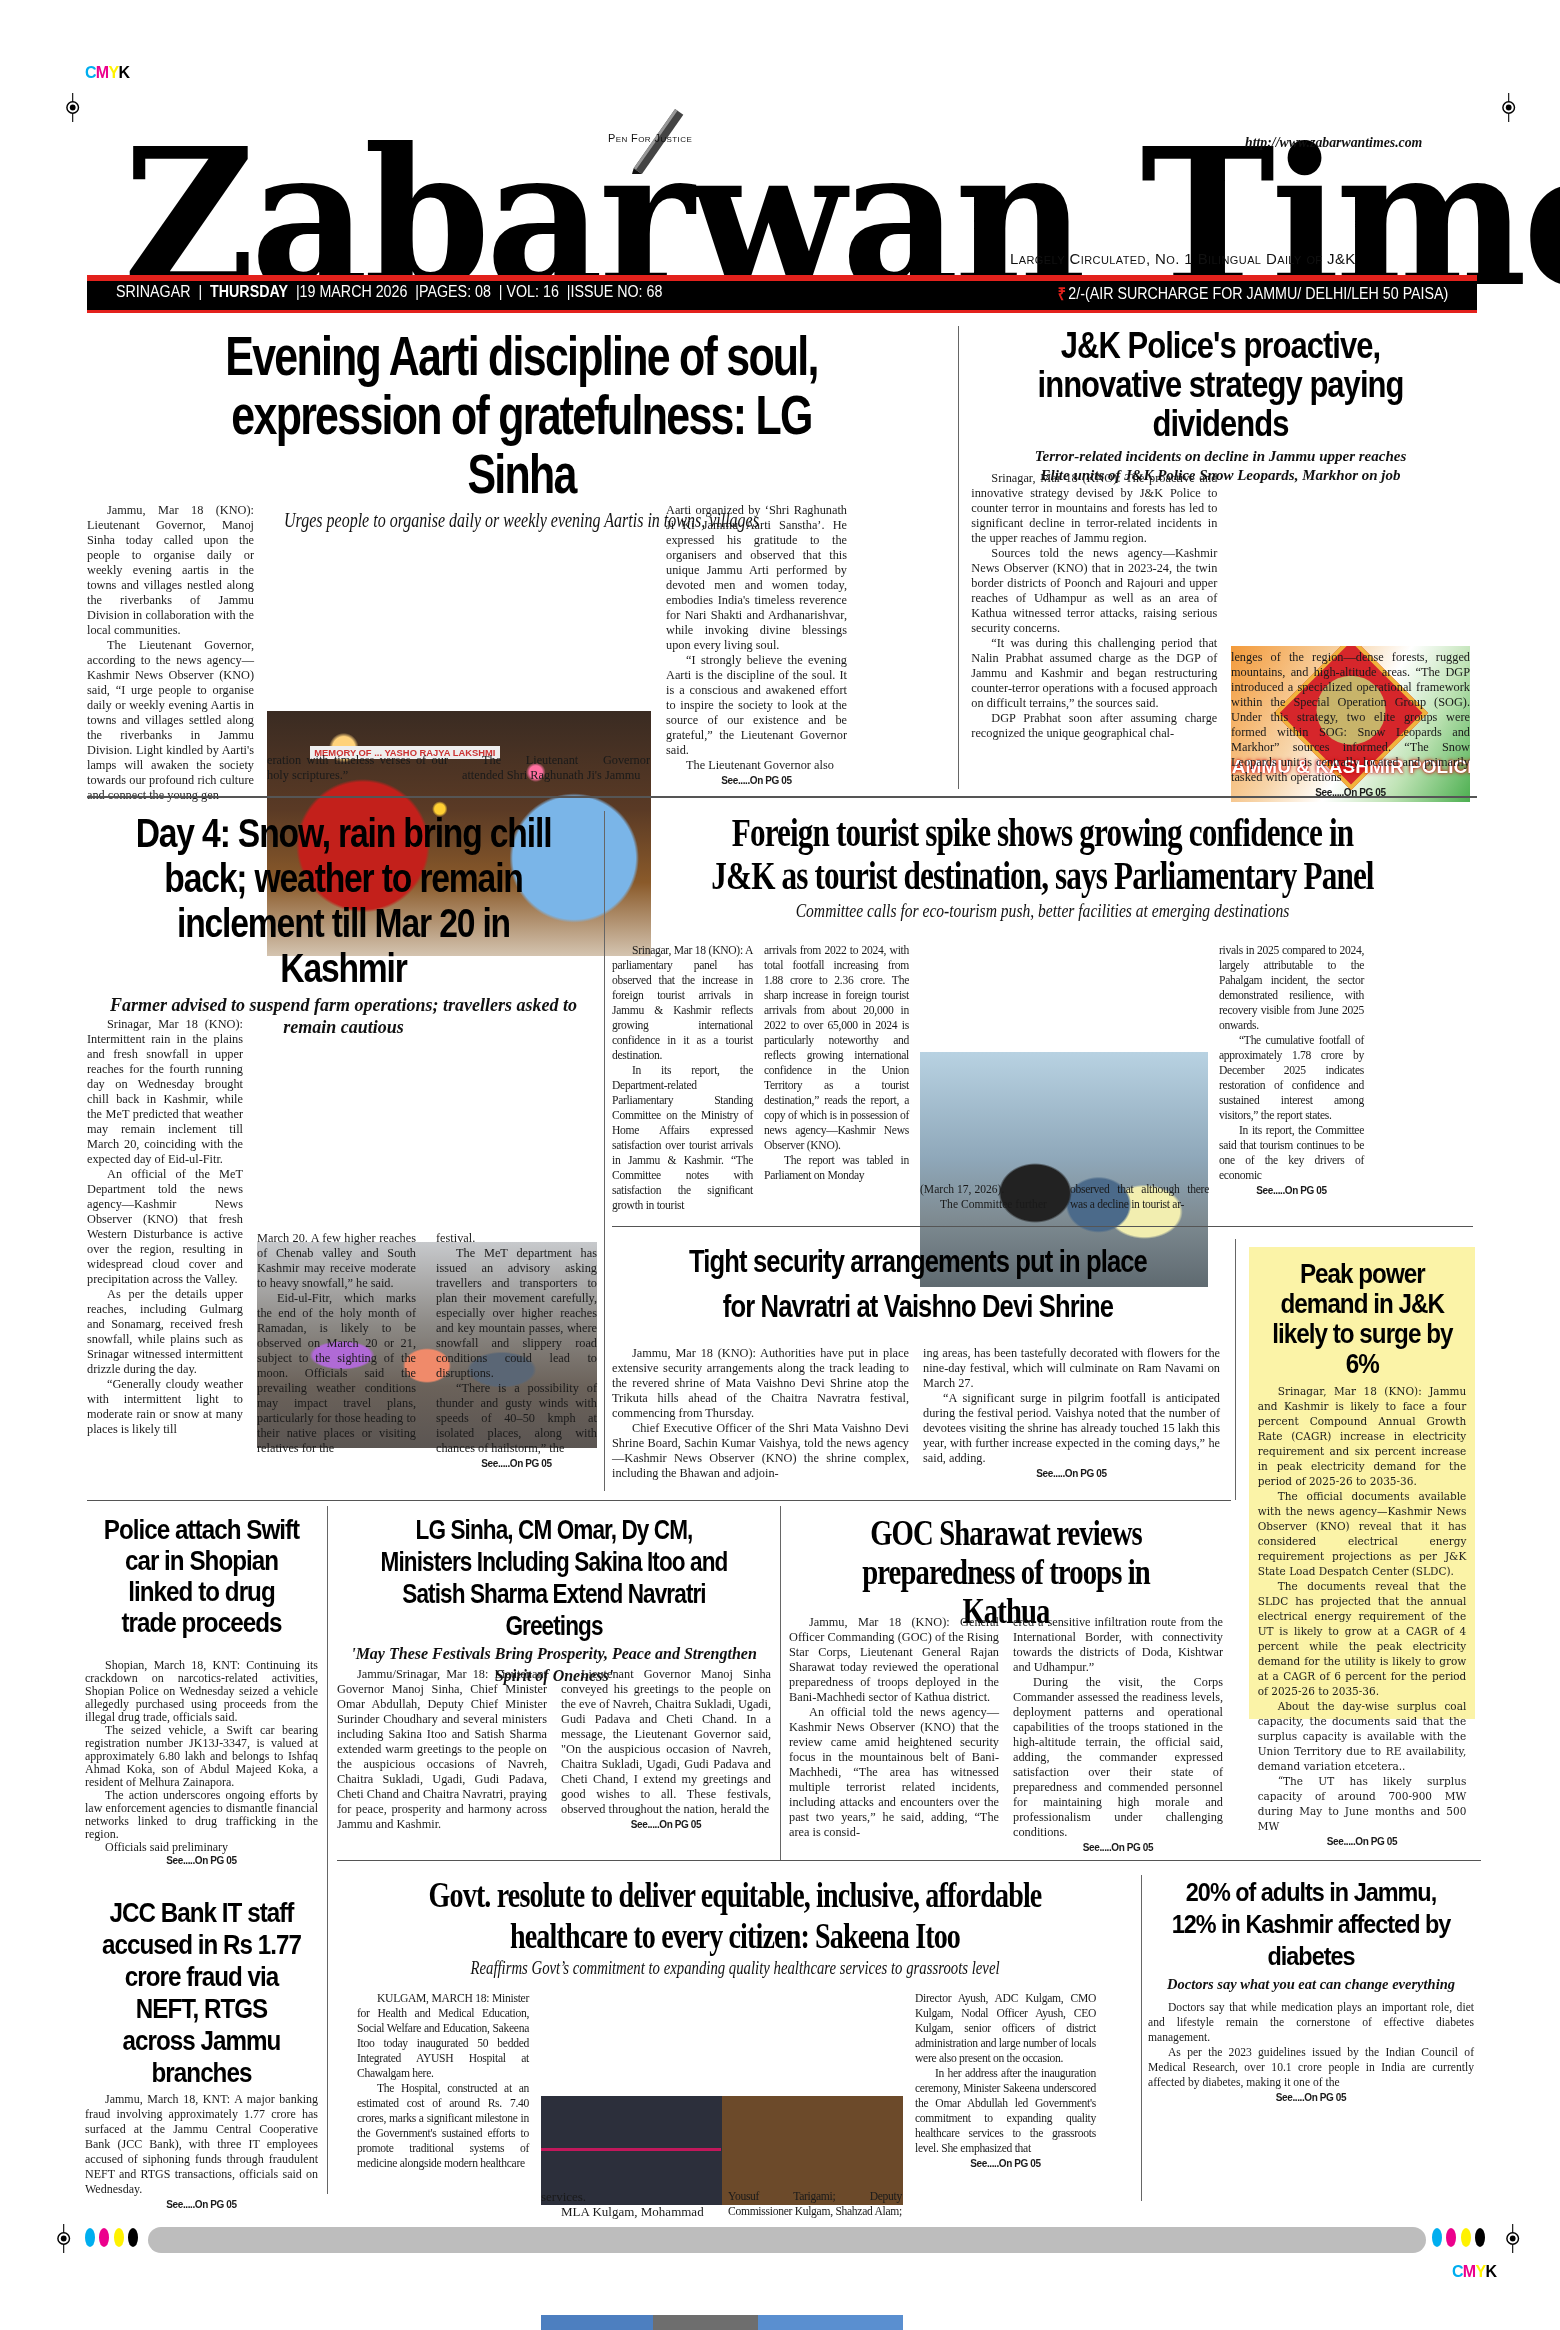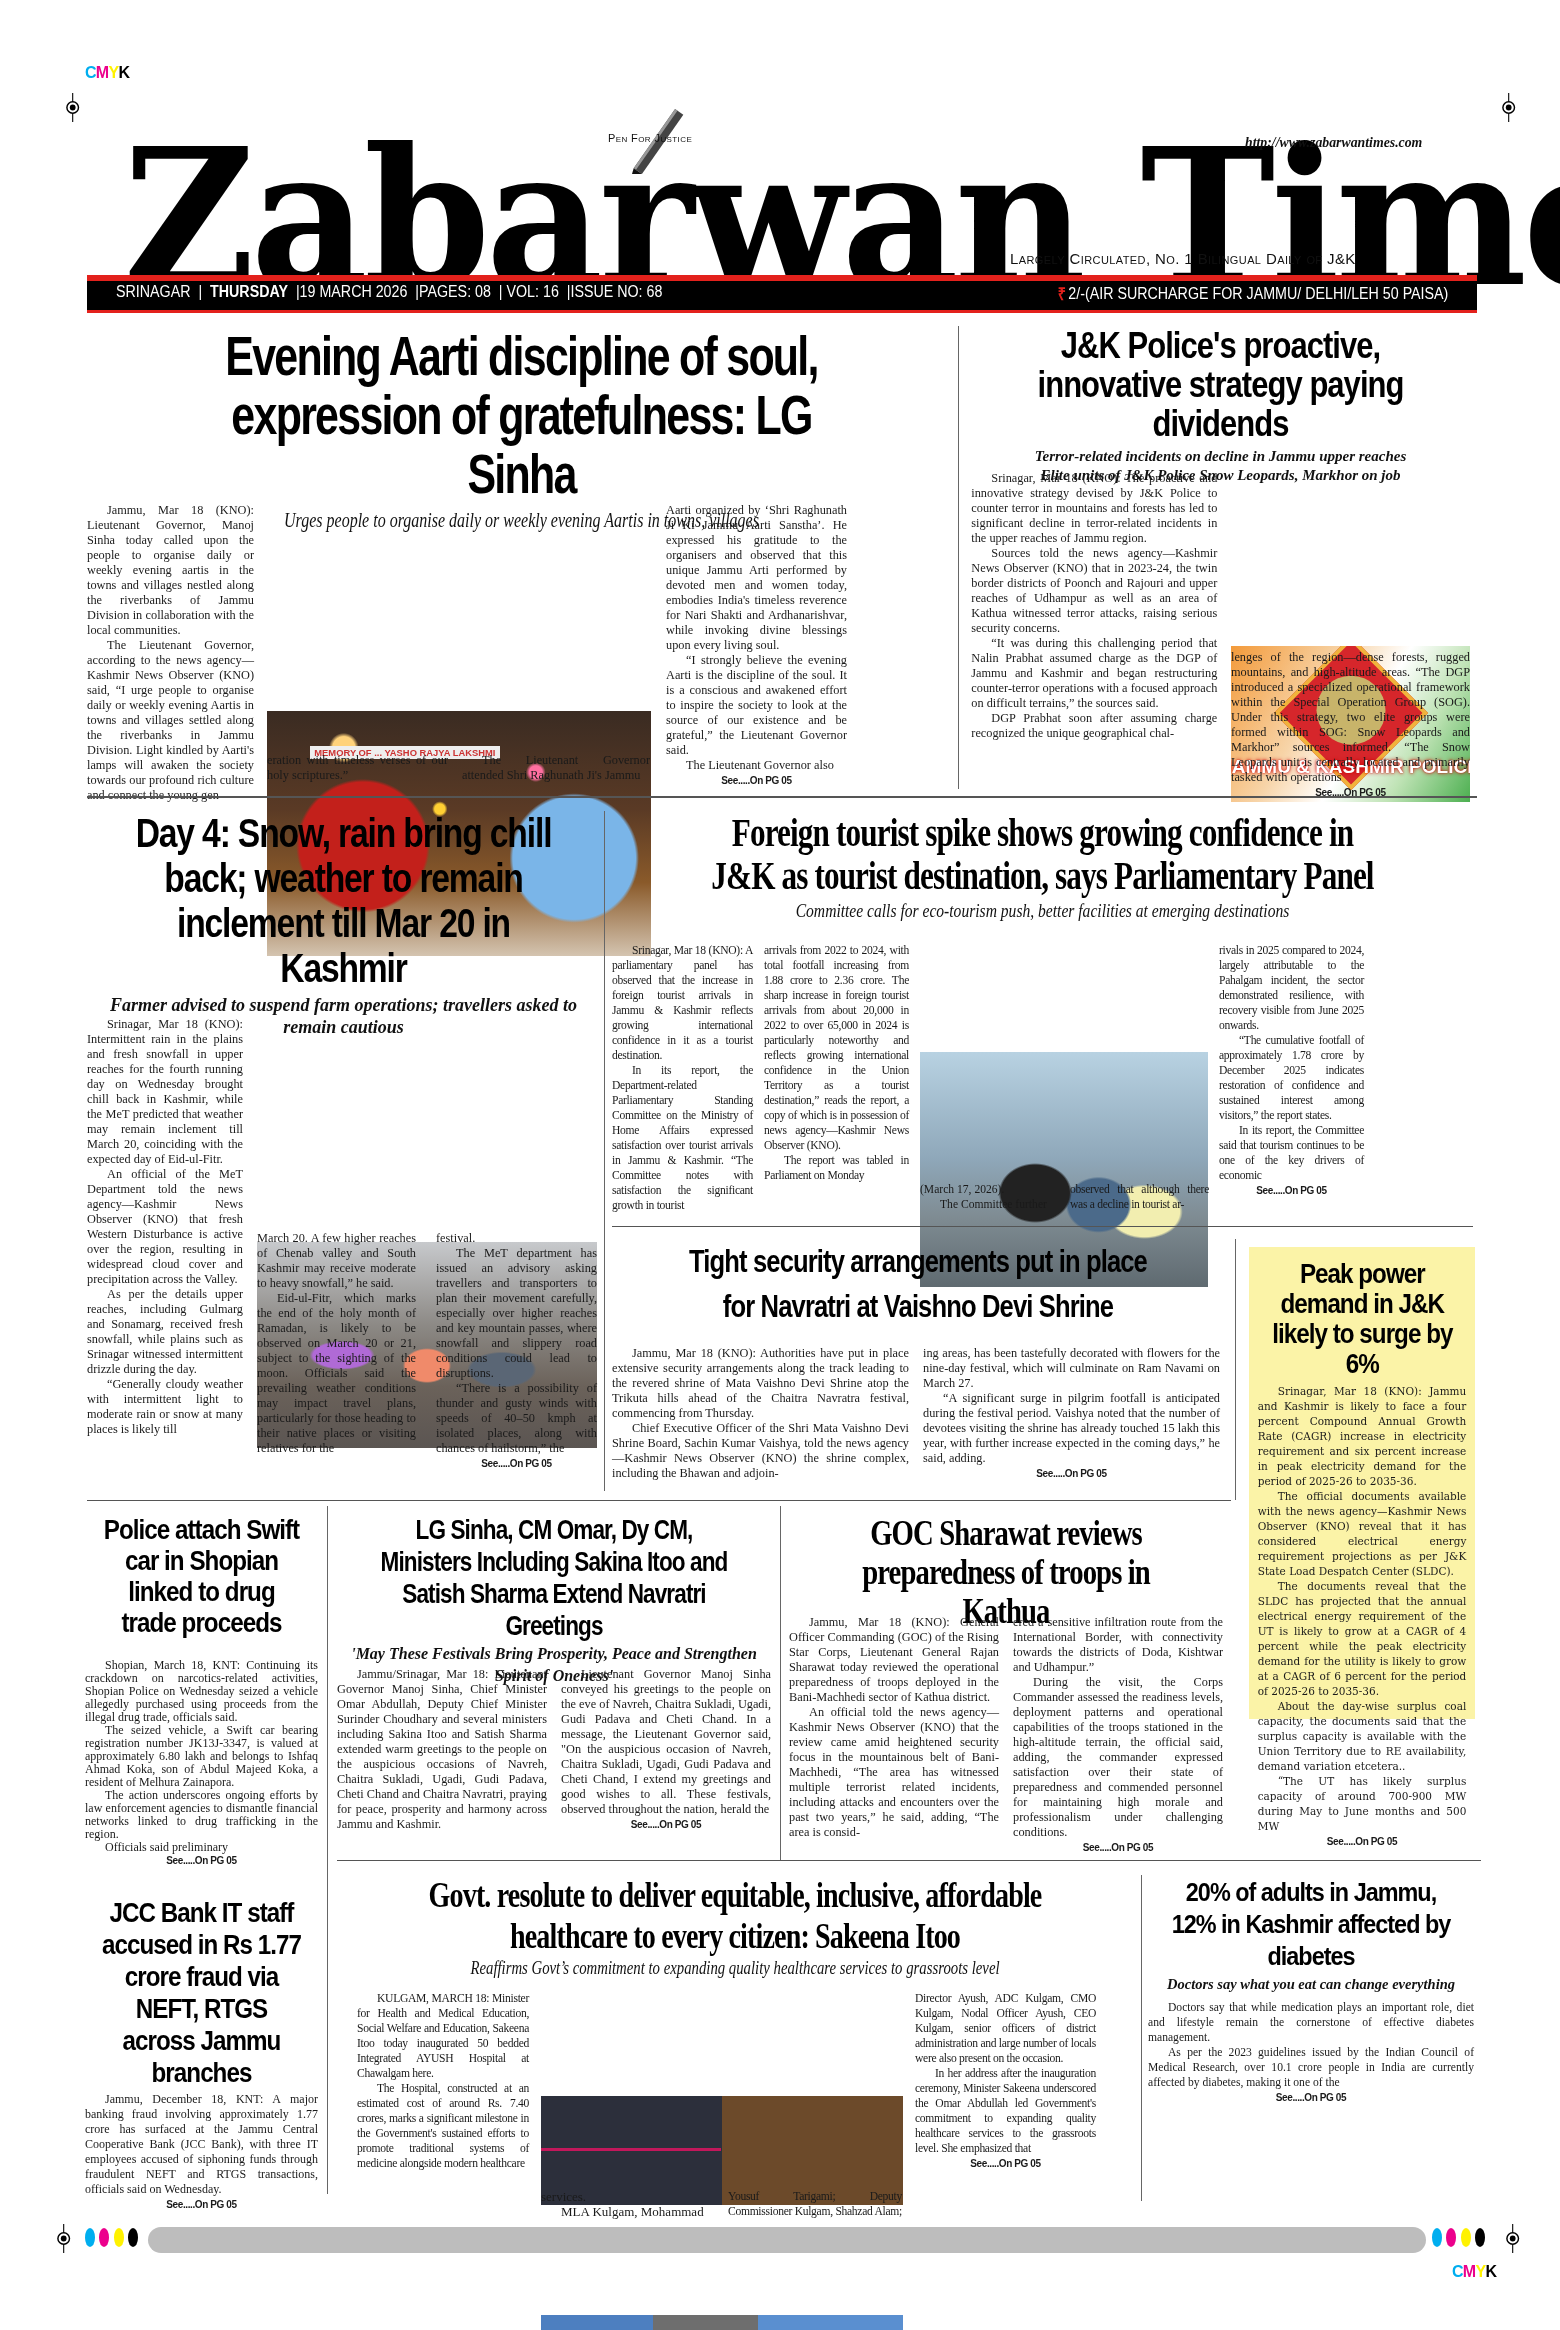--- a/index.html
+++ b/index.html
@@ -279,21 +279,21 @@
     <p>During the visit, the Corps Commander assessed the readiness levels, deployment patterns and operational capabilities of the troops stationed in the high-altitude terrain, the official said, adding, the commander expressed satisfaction over their state of preparedness and commended personnel for maintaining high morale and professionalism under challenging conditions.</p>
     <div class="see">See.....On PG 05</div>
   </div>
 </article>
 
 <div class="abs rule-h" style="left:337px;top:1860px;width:1144px;height:1.4px"></div>
 
 <article class="abs" style="left:85px;top:1897px;width:233px;height:304px">
   <h2 class="hl" style="font-size:27.5px;line-height:32px;letter-spacing:-1.1px;transform:scaleX(.88)">JCC Bank IT staff accused in Rs 1.77 crore fraud via NEFT, RTGS across Jammu branches</h2>
   <div class="body" style="margin-top:2.9px;font-size:12px;line-height:15px">
-    <p>Jammu, December 18, KNT: A major banking fraud involving approximately 1.77 crore has surfaced at the Jammu Central Cooperative Bank (JCC Bank), with three IT employees accused of siphoning funds through fraudulent NEFT and RTGS transactions, officials said on Wednesday.</p>
+    <p>Jammu, March 18, KNT: A major banking fraud involving approximately 1.77 crore has surfaced at the Jammu Central Cooperative Bank (JCC Bank), with three IT employees accused of siphoning funds through fraudulent NEFT and RTGS transactions, officials said on Wednesday.</p>
     <div class="see">See.....On PG 05</div>
   </div>
 </article>
 
 <article class="abs" style="left:337px;top:1875px;width:796px;height:319px">
   <h2 class="hl serif" style="font-size:36px;line-height:41px;transform:scaleX(.78)">Govt. resolute to deliver equitable, inclusive, affordable healthcare to every citizen: Sakeena Itoo</h2>
   <div class="deck" style="font-size:18px;font-weight:normal;margin-top:1.4px;transform:scaleX(.82)">Reaffirms Govt’s commitment to expanding quality healthcare services to grassroots level</div>
   <div class="abs body" style="left:20px;top:116px;width:172px;font-size:11.6px;letter-spacing:-0.3px">
     <p>KULGAM, MARCH 18: Minister for Health and Medical Education, Social Welfare and Education, Sakeena Itoo today inaugurated 50 bedded Integrated AYUSH Hospital at Chawalgam here.</p>
     <p>The Hospital, constructed at an estimated cost of around Rs. 7.40 crores, marks a significant milestone in the Government's sustained efforts to promote traditional systems of medicine alongside modern healthcare</p>

